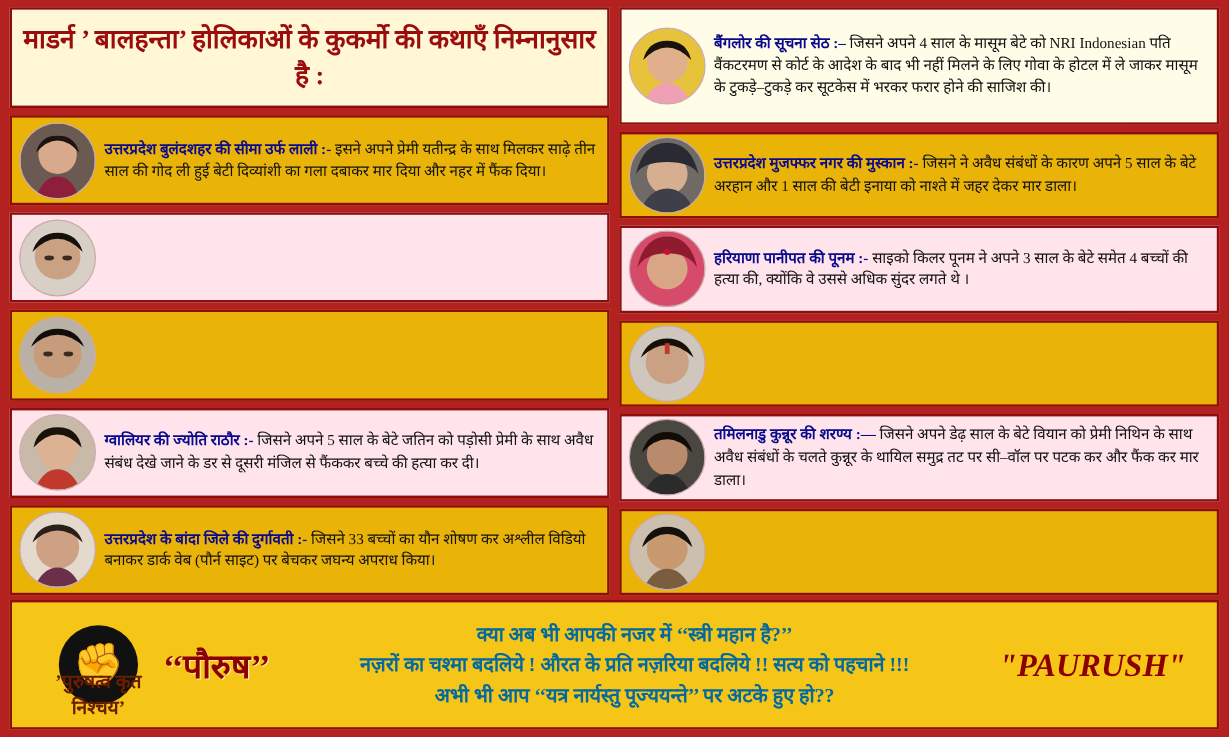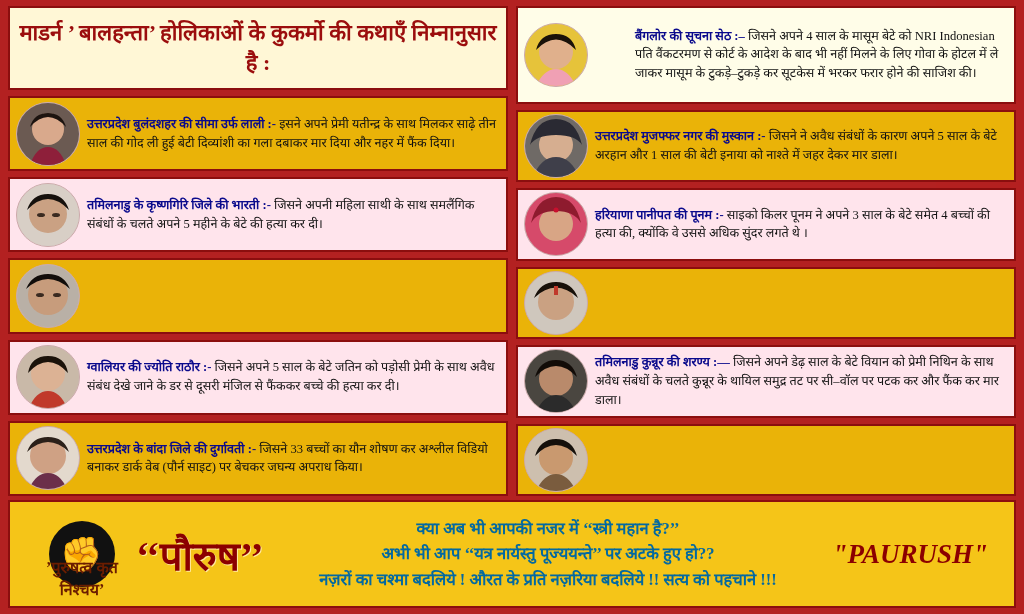--- a/index.html
+++ b/index.html
@@ -119,21 +119,21 @@
     text-align:center;
     font-size:16px;
     color:#6b1d00;
     font-weight:bold;
     font-family:"Liberation Serif", serif;
   }
   .paurush-hi{
     flex:0 0 auto;
     margin-left:6px;
     color:#8b0000;
-    font-size:40px;
+    font-size:28px;
     font-weight:bold;
     font-family:"Liberation Serif", serif;
     text-shadow:1px 1px 0 #ffeaa0;
   }
   .slogans{
     flex:1;
     text-align:center;
     padding:0 10px;
   }
   .slogans div{
@@ -183,23 +183,20 @@
       <div class="card alt">
         <div class="photo">
           <svg class="face" viewBox="0 0 62 62">
             <rect width="62" height="62" fill="#d8cfc6"></rect>
             <circle cx="31" cy="30" r="19" fill="#caa183"></circle>
             <path d="M10 26 q21 -22 42 0 q-5 -16 -21 -16 q-16 0 -21 16z" fill="#15100c"></path>
             <ellipse cx="24" cy="31" rx="4" ry="2" fill="#3a2a20"></ellipse>
             <ellipse cx="39" cy="31" rx="4" ry="2" fill="#3a2a20"></ellipse>
           </svg>
         </div>
-        <div class="body">
-          <span class="name">तमिलनाडु के कृष्णगिरि जिले की भारती :-</span><span> जिसने अपनी महिला साथी के साथ समलैंगिक संबंधों के चलते अपने 5 महीने के बेटे की हत्या कर दी।</span>
-        </div>
       </div>
 
       <div class="card">
         <div class="photo">
           <svg class="face" viewBox="0 0 62 62">
             <rect width="62" height="62" fill="#b9b0a6"></rect>
             <circle cx="31" cy="30" r="20" fill="#c79c7c"></circle>
             <path d="M9 24 q22 -20 44 0 q-6 -15 -22 -15 q-16 0 -22 15z" fill="#120d0a"></path>
             <ellipse cx="23" cy="30" rx="4" ry="2" fill="#3a2a20"></ellipse>
             <ellipse cx="40" cy="30" rx="4" ry="2" fill="#3a2a20"></ellipse>
@@ -232,21 +229,21 @@
         </div>
         <div class="body">
           <span class="name">उत्तरप्रदेश के बांदा जिले की दुर्गावती :-</span><span> जिसने 33 बच्चों का यौन शोषण कर अश्लील विडियो बनाकर डार्क वेब (पौर्न साइट) पर बेचकर जघन्य अपराध किया।</span>
         </div>
       </div>
 
     </div>
 
     <div class="col">
 
-      <div class="card top-right" style="flex:1.42;gap:40px;">
+      <div class="card top-right" style="flex:1.42;">
         <div class="photo">
           <svg class="face" viewBox="0 0 62 62">
             <rect width="62" height="62" fill="#e6c33a"></rect>
             <circle cx="31" cy="28" r="17" fill="#e0b08c"></circle>
             <path d="M11 26 q20 -21 40 0 q-4 -16 -20 -16 q-16 0 -20 16z" fill="#1a1209"></path>
             <path d="M11 62 q8 -17 20 -17 q12 0 20 17z" fill="#f0a0b4"></path>
           </svg>
         </div>
         <div class="body">
           <span class="name">बैंगलोर की सूचना सेठ :–</span><span> जिसने अपने 4 साल के मासूम बेटे को NRI Indonesian पति वैंकटरमण से कोर्ट के आदेश के बाद भी नहीं मिलने के लिए गोवा के होटल में ले जाकर मासूम के टुकड़े–टुकड़े कर सूटकेस में भरकर फरार होने की साजिश की।</span>
@@ -324,20 +321,20 @@
 
     <div class="logo">
       <div class="circle">✊</div>
       <div class="motto">’पुरुषत्व कृत निश्चय’</div>
     </div>
 
     <div class="paurush-hi">‘‘पौरुष’’</div>
 
     <div class="slogans">
       <div>क्या अब भी आपकी नजर में ‘‘स्त्री महान है?’’</div>
+      <div>नज़रों का चश्मा बदलिये ! औरत के प्रति नज़रिया बदलिये !! सत्य को पहचाने !!!</div>
       <div>अभी भी आप ‘‘यत्र नार्यस्तु पूज्ययन्ते’’ पर अटके हुए हो??</div>
-      <div>नज़रों का चश्मा बदलिये ! औरत के प्रति नज़रिया बदलिये !! सत्य को पहचाने !!!</div>
     </div>
 
     <div class="paurush-en">"PAURUSH"</div>
   </div>
 
 </div>
 
 </body></html>

